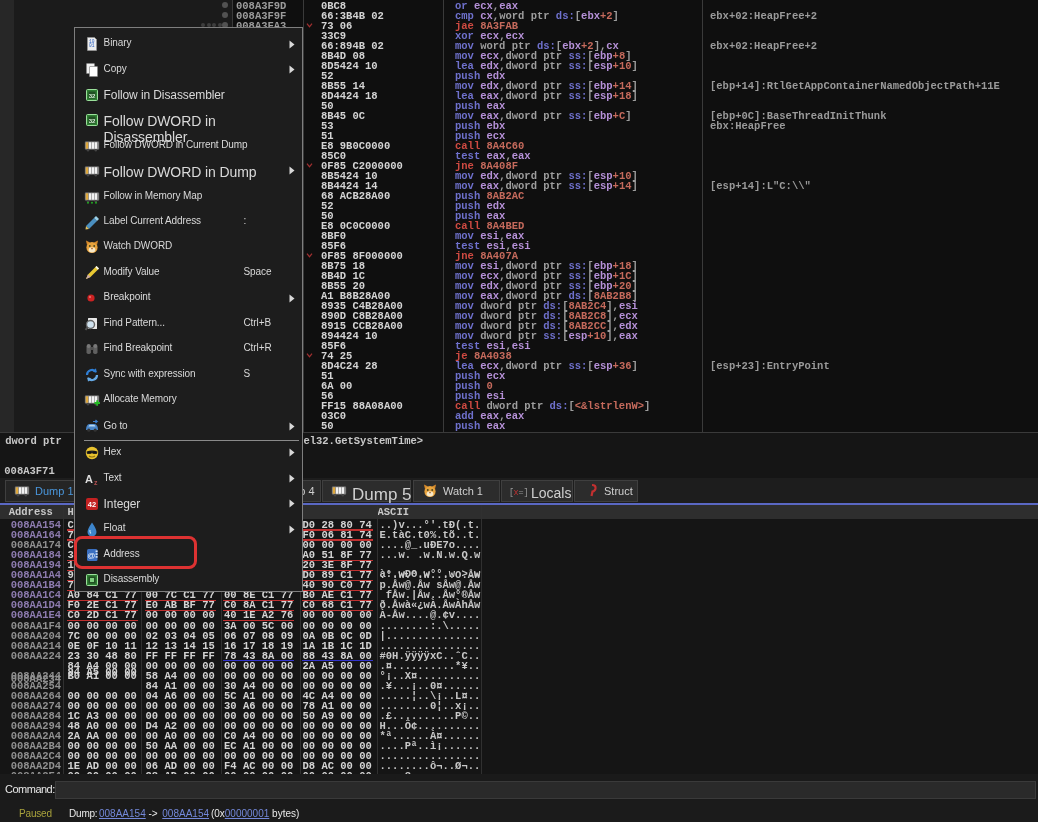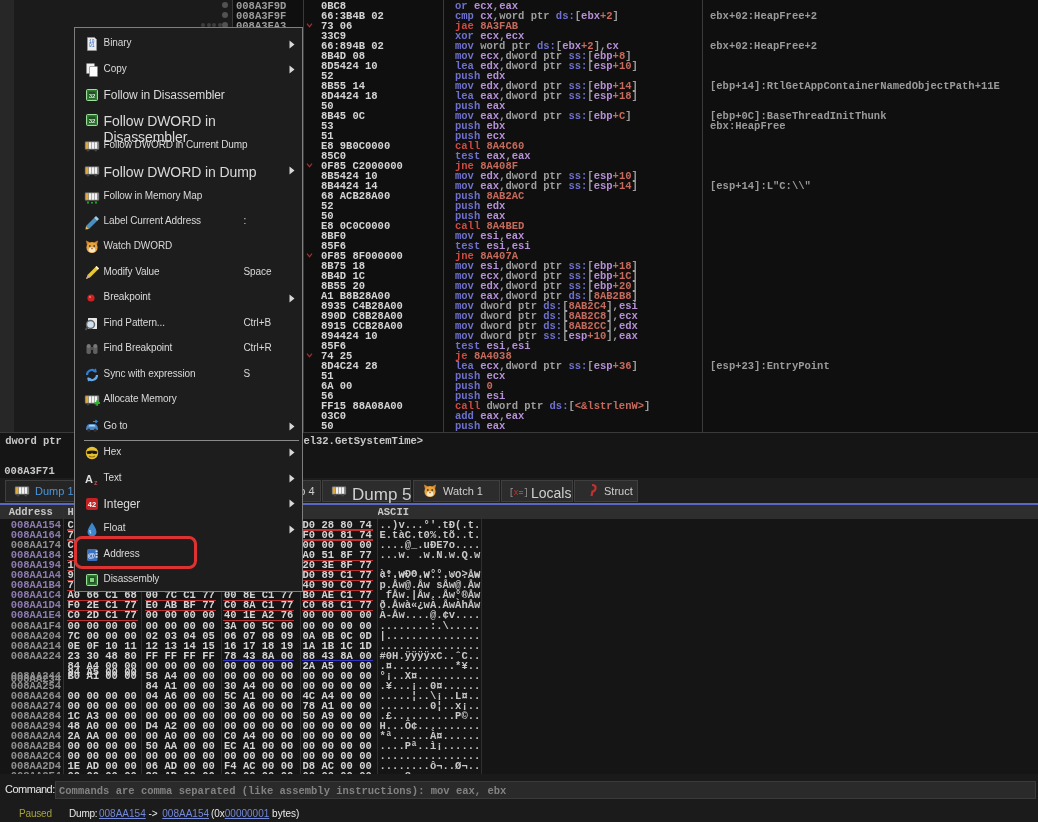--- a/index.html
+++ b/index.html
@@ -266,21 +266,21 @@
 <div class="abs mono" style="left:67.5px;top:77.84px;color:#d4d4d4">70 86 C1 77</div>
 <div class="abs" style="left:66.5px;top:87.14px;width:71px;height:1.2px;background:#c03030"></div>
 <div class="abs mono" style="left:145.5px;top:77.84px;color:#d4d4d4">40 86 C1 77</div>
 <div class="abs" style="left:144.5px;top:87.14px;width:71px;height:1.2px;background:#c03030"></div>
 <div class="abs mono" style="left:224.0px;top:77.84px;color:#d4d4d4">20 73 C1 77</div>
 <div class="abs" style="left:223.0px;top:87.14px;width:71px;height:1.2px;background:#c03030"></div>
 <div class="abs mono" style="left:302.5px;top:77.84px;color:#d4d4d4">40 90 C0 77</div>
 <div class="abs" style="left:301.5px;top:87.14px;width:71px;height:1.2px;background:#c03030"></div>
 <div class="abs mono" style="left:379.5px;top:77.84px;color:#c8c8c8">p.Åw@.Åw sÅw@.Åw</div>
 <div class="abs mono" style="left:10.7px;top:87.88px;color:#8e7cb0">008AA1C4</div>
-<div class="abs mono" style="left:67.5px;top:87.88px;color:#d4d4d4">A0 66 C1 68</div>
+<div class="abs mono" style="left:67.5px;top:87.88px;color:#d4d4d4">A0 84 C1 77</div>
 <div class="abs" style="left:66.5px;top:97.18px;width:71px;height:1.2px;background:#c03030"></div>
 <div class="abs mono" style="left:145.5px;top:87.88px;color:#d4d4d4">00 7C C1 77</div>
 <div class="abs" style="left:144.5px;top:97.18px;width:71px;height:1.2px;background:#c03030"></div>
 <div class="abs mono" style="left:224.0px;top:87.88px;color:#d4d4d4">00 8E C1 77</div>
 <div class="abs" style="left:223.0px;top:97.18px;width:71px;height:1.2px;background:#c03030"></div>
 <div class="abs mono" style="left:302.5px;top:87.88px;color:#d4d4d4">B0 AE C1 77</div>
 <div class="abs" style="left:301.5px;top:97.18px;width:71px;height:1.2px;background:#c03030"></div>
 <div class="abs mono" style="left:379.5px;top:87.88px;color:#c8c8c8"> fÅw.|Åw..Åw°®Åw</div>
 <div class="abs mono" style="left:10.7px;top:97.92px;color:#8e7cb0">008AA1D4</div>
 <div class="abs mono" style="left:67.5px;top:97.92px;color:#d4d4d4">F0 2E C1 77</div>
@@ -395,21 +395,20 @@
 <div class="abs mono" style="left:10.7px;top:268.60px;color:#909090">008AA2E4</div>
 <div class="abs mono" style="left:67.5px;top:268.60px;color:#d4d4d4">00 00 00 00</div>
 <div class="abs mono" style="left:145.5px;top:268.60px;color:#d4d4d4">38 AD 00 00</div>
 <div class="abs mono" style="left:224.0px;top:268.60px;color:#d4d4d4">00 00 00 00</div>
 <div class="abs mono" style="left:302.5px;top:268.60px;color:#d4d4d4">00 00 00 00</div>
 <div class="abs mono" style="left:379.5px;top:268.60px;color:#c8c8c8">....8­..........</div>
 </div>
 <div class="abs" style="left:0;top:774px;width:1038px;height:26px;background:#1a1a1a">
 <div class="abs" style="left:55.3px;top:6.5px;width:981px;height:18.5px;background:#2a2a2a;border:1px solid #3a3a3a"></div>
 <div class="abs" style="left:5px;top:8.5px;font-size:11px;letter-spacing:-0.5px;color:#e8e8e8">Command:</div>
-<div class="abs mono" style="left:59px;top:11.5px;color:#828282">Commands are comma separated (like assembly instructions): mov eax, ebx</div>
 </div>
 <div class="abs" style="left:0;top:800px;width:1038px;height:22px;background:#1b1b1b">
 <div class="abs" style="left:19.1px;top:8px;font-size:10px;letter-spacing:-0.2px;color:#a8a23c">Paused</div>
 <div class="abs" style="left:69px;top:8px;font-size:10px;letter-spacing:-0.2px;color:#e8e8e8">Dump:</div>
 <div class="abs" style="left:99px;top:8px;font-size:10px;color:#7388d9;text-decoration:underline">008AA154</div>
 <div class="abs" style="left:148.5px;top:8px;font-size:10px;color:#e8e8e8">-&gt;</div>
 <div class="abs" style="left:162.3px;top:8px;font-size:10px;color:#7388d9;text-decoration:underline">008AA154</div>
 <div class="abs" style="left:210.9px;top:8px;font-size:10px;color:#e8e8e8">(0x<span style="color:#7388d9;text-decoration:underline">00000001</span> bytes)</div>
 </div>
 <div class="abs" style="left:74px;top:27px;width:229.39999999999998px;height:565px;background:#1d1d1d;border:1px solid #7e7e7e;z-index:50">

